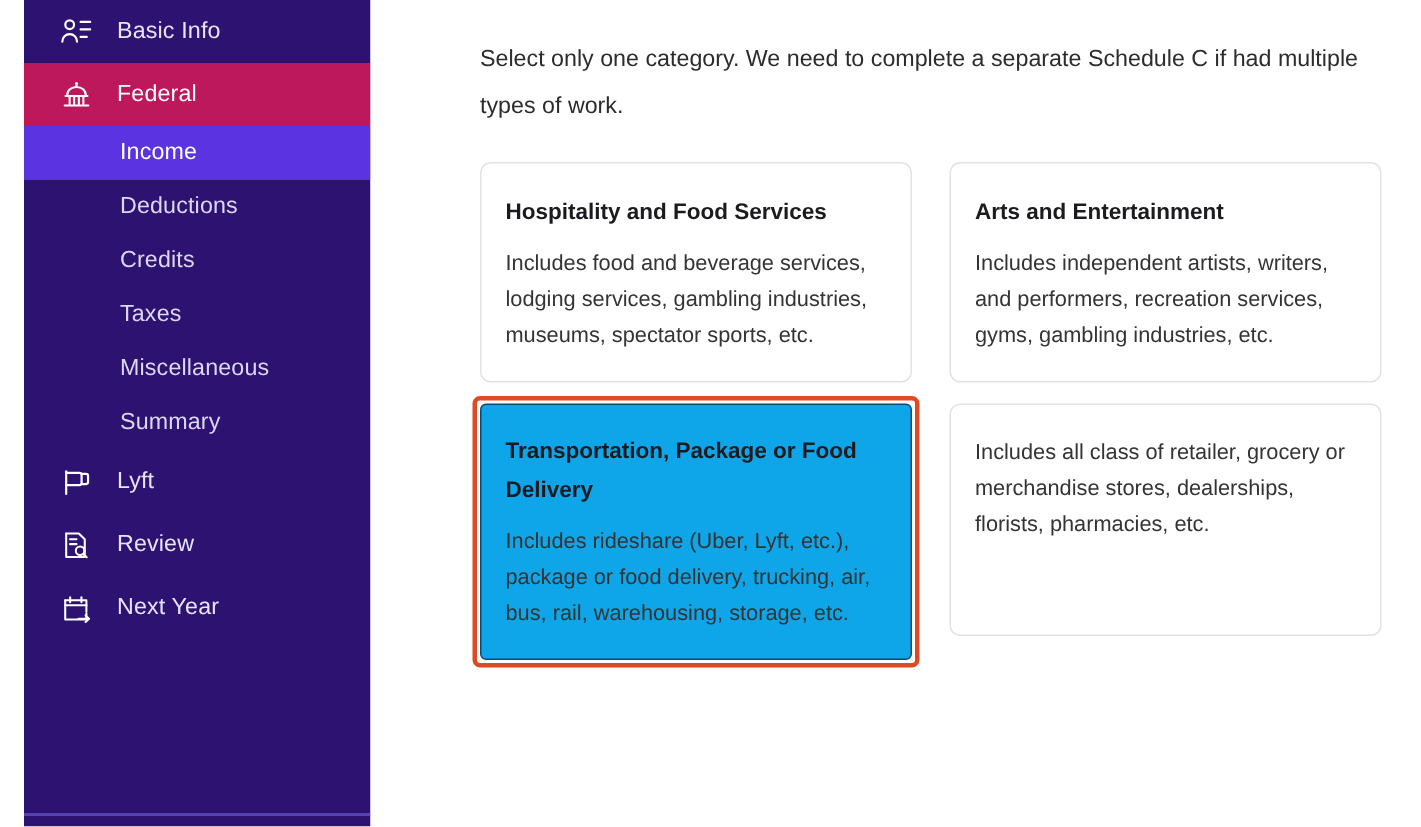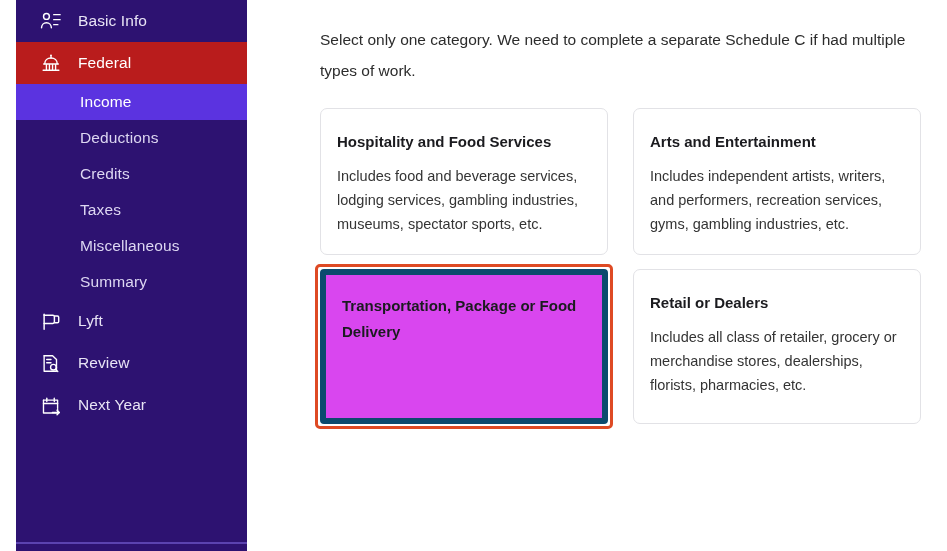--- a/index.html
+++ b/index.html
@@ -32,21 +32,21 @@
     white-space: nowrap;
   }
   .nav-item .ico {
     width: 26px; height: 24px;
     flex: 0 0 26px;
     margin-right: 14px;
     display: flex; align-items: center; justify-content: center;
   }
   .nav-item .ico svg { display:block; }
   .nav-item.section-active {
-    background: #b91c1c;
+    background: #be185d;
     color: #ffffff;
   }
   .nav-item.sub {
     padding-left: 64px;
     font-size: 15.5px;
     color: #ddd7f2;
     height: 36px;
   }
   .nav-item.sub.first-in-active {
     background: #5b33e0;
@@ -120,22 +120,22 @@
     color: #343434;
   }
   
   .card-cell.selected {
     border: 3px solid #de4a24;
     border-radius: 5px;
     padding: 2px;
     margin: -5px -5px 0 -5px;
   }
   .card-cell.selected .card {
-    background: #d946ef;
-    border: 6px solid #0c4a6e;
+    background: #0ea5e9;
+    border: 1px solid #0c4a6e;
     border-radius: 4px;
     min-height: 155px;
     padding: 18px 16px 18px 16px;
   }
   .card-cell.row2 .card { min-height: 155px; }
 </style>
 </head>
 <body>
 
 <div class="app">
@@ -254,25 +254,25 @@
       <div class="card-cell">
         <div class="card">
           <div class="card-title">Arts and Entertainment</div>
           <div class="card-desc">Includes independent artists, writers, and performers, recreation services, gyms, gambling industries, etc.</div>
         </div>
       </div>
 
       <div class="card-cell selected row2">
         <div class="card">
           <div class="card-title">Transportation, Package or Food Delivery</div>
+          <div class="card-desc">Includes rideshare (Uber, Lyft, etc.), package or food delivery, trucking, air, bus, rail, warehousing, storage, etc.</div>
         </div>
       </div>
 
       <div class="card-cell row2">
         <div class="card">
-          <div class="card-title">Retail or Dealers</div>
           <div class="card-desc">Includes all class of retailer, grocery or merchandise stores, dealerships, florists, pharmacies, etc.</div>
         </div>
       </div>
 
     </div>
   </main>
 </div>
 
 </body></html>

